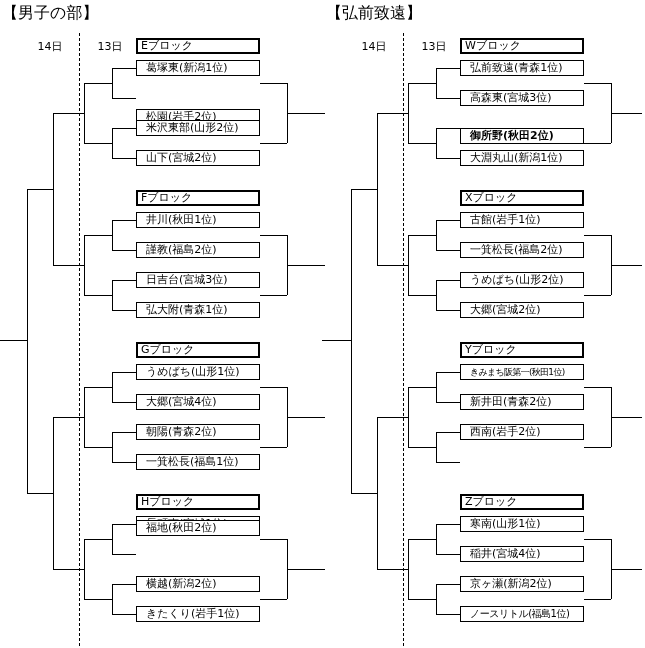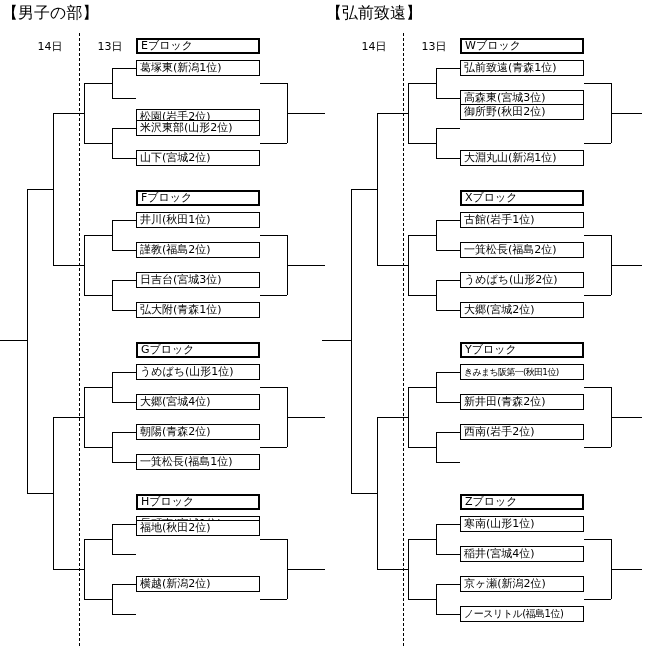--- a/index.html
+++ b/index.html
@@ -39,21 +39,21 @@
     overflow: hidden;
   }
   .team {
     position: absolute;
     width: 124px;
     height: 16px;
     border: 1px solid #000;
     background: #fff;
     font-size: 11px;
     line-height: 14px;
-    padding-left: 3px;
+    padding-left: 9px;
     white-space: nowrap;
     overflow: hidden;
   }
   .team.small { font-size: 10px; letter-spacing: -0.5px; }
   .team.tiny  { font-size: 9px;  letter-spacing: -0.7px; }
   .ln { position: absolute; background: #000; }
   .dash {
     position: absolute;
     width: 0;
     border-left: 1px dashed #000;
@@ -124,20 +124,21 @@
     <div class="ln" style="left: 260px; top: 447px; width: 27px; height: 1px;"></div>
     <div class="ln" style="left: 287px; top: 387px; width: 1px; height: 60px;"></div>
     <div class="ln" style="left: 287px; top: 417px; width: 38px; height: 1px;"></div>
     <div class="hdr" style="left: 136px; top: 494px;">Hブロック</div>
     <div class="team" style="left: 136px; top: 516px;">長町南(宮城1位)</div>
     <div class="ln" style="left: 112px; top: 524px; width: 24px; height: 1px;"></div>
     <div class="team" style="left: 136px; top: 520px;">福地(秋田2位)</div>
     <div class="ln" style="left: 112px; top: 554px; width: 24px; height: 1px;"></div>
     <div class="team" style="left: 136px; top: 576px;">横越(新潟2位)</div>
     <div class="ln" style="left: 112px; top: 584px; width: 24px; height: 1px;"></div>
+    <div class="team" style="left: 136px; top: 606px;">きたくり(岩手1位)</div>
     <div class="ln" style="left: 112px; top: 614px; width: 24px; height: 1px;"></div>
     <div class="ln" style="left: 112px; top: 524px; width: 1px; height: 30px;"></div>
     <div class="ln" style="left: 112px; top: 584px; width: 1px; height: 30px;"></div>
     <div class="ln" style="left: 84px; top: 539px; width: 28px; height: 1px;"></div>
     <div class="ln" style="left: 84px; top: 599px; width: 28px; height: 1px;"></div>
     <div class="ln" style="left: 84px; top: 539px; width: 1px; height: 60px;"></div>
     <div class="ln" style="left: 53px; top: 569px; width: 31px; height: 1px;"></div>
     <div class="ln" style="left: 260px; top: 539px; width: 27px; height: 1px;"></div>
     <div class="ln" style="left: 260px; top: 599px; width: 27px; height: 1px;"></div>
     <div class="ln" style="left: 287px; top: 539px; width: 1px; height: 60px;"></div>
@@ -150,21 +151,21 @@
     <div class="ln" style="left: 0px; top: 340px; width: 27px; height: 1px;"></div>
     <div class="division-title" style="left: 326px; top: 4px;">【弘前致遠】</div>
     <div class="daylab" style="left: 360px; top: 40px; width: 28px;">14日</div>
     <div class="daylab" style="left: 420px; top: 40px; width: 28px;">13日</div>
     <div class="dash" style="left: 403px; top: 33px; height: 613px;"></div>
     <div class="hdr" style="left: 460px; top: 38px;">Wブロック</div>
     <div class="team" style="left: 460px; top: 60px;">弘前致遠(青森1位)</div>
     <div class="ln" style="left: 436px; top: 68px; width: 24px; height: 1px;"></div>
     <div class="team" style="left: 460px; top: 90px;">高森東(宮城3位)</div>
     <div class="ln" style="left: 436px; top: 98px; width: 24px; height: 1px;"></div>
-    <div class="team" style="left: 460px; top: 104px;">御所野(秋田2位)</div>
+    <div class="team" style="left: 460px; top: 128px; font-weight: bold;">御所野(秋田2位)</div>
     <div class="ln" style="left: 436px; top: 128px; width: 24px; height: 1px;"></div>
     <div class="team" style="left: 460px; top: 150px;">大淵丸山(新潟1位)</div>
     <div class="ln" style="left: 436px; top: 158px; width: 24px; height: 1px;"></div>
     <div class="ln" style="left: 436px; top: 68px; width: 1px; height: 30px;"></div>
     <div class="ln" style="left: 436px; top: 128px; width: 1px; height: 30px;"></div>
     <div class="ln" style="left: 408px; top: 83px; width: 28px; height: 1px;"></div>
     <div class="ln" style="left: 408px; top: 143px; width: 28px; height: 1px;"></div>
     <div class="ln" style="left: 408px; top: 83px; width: 1px; height: 60px;"></div>
     <div class="ln" style="left: 377px; top: 113px; width: 31px; height: 1px;"></div>
     <div class="ln" style="left: 584px; top: 83px; width: 27px; height: 1px;"></div>

